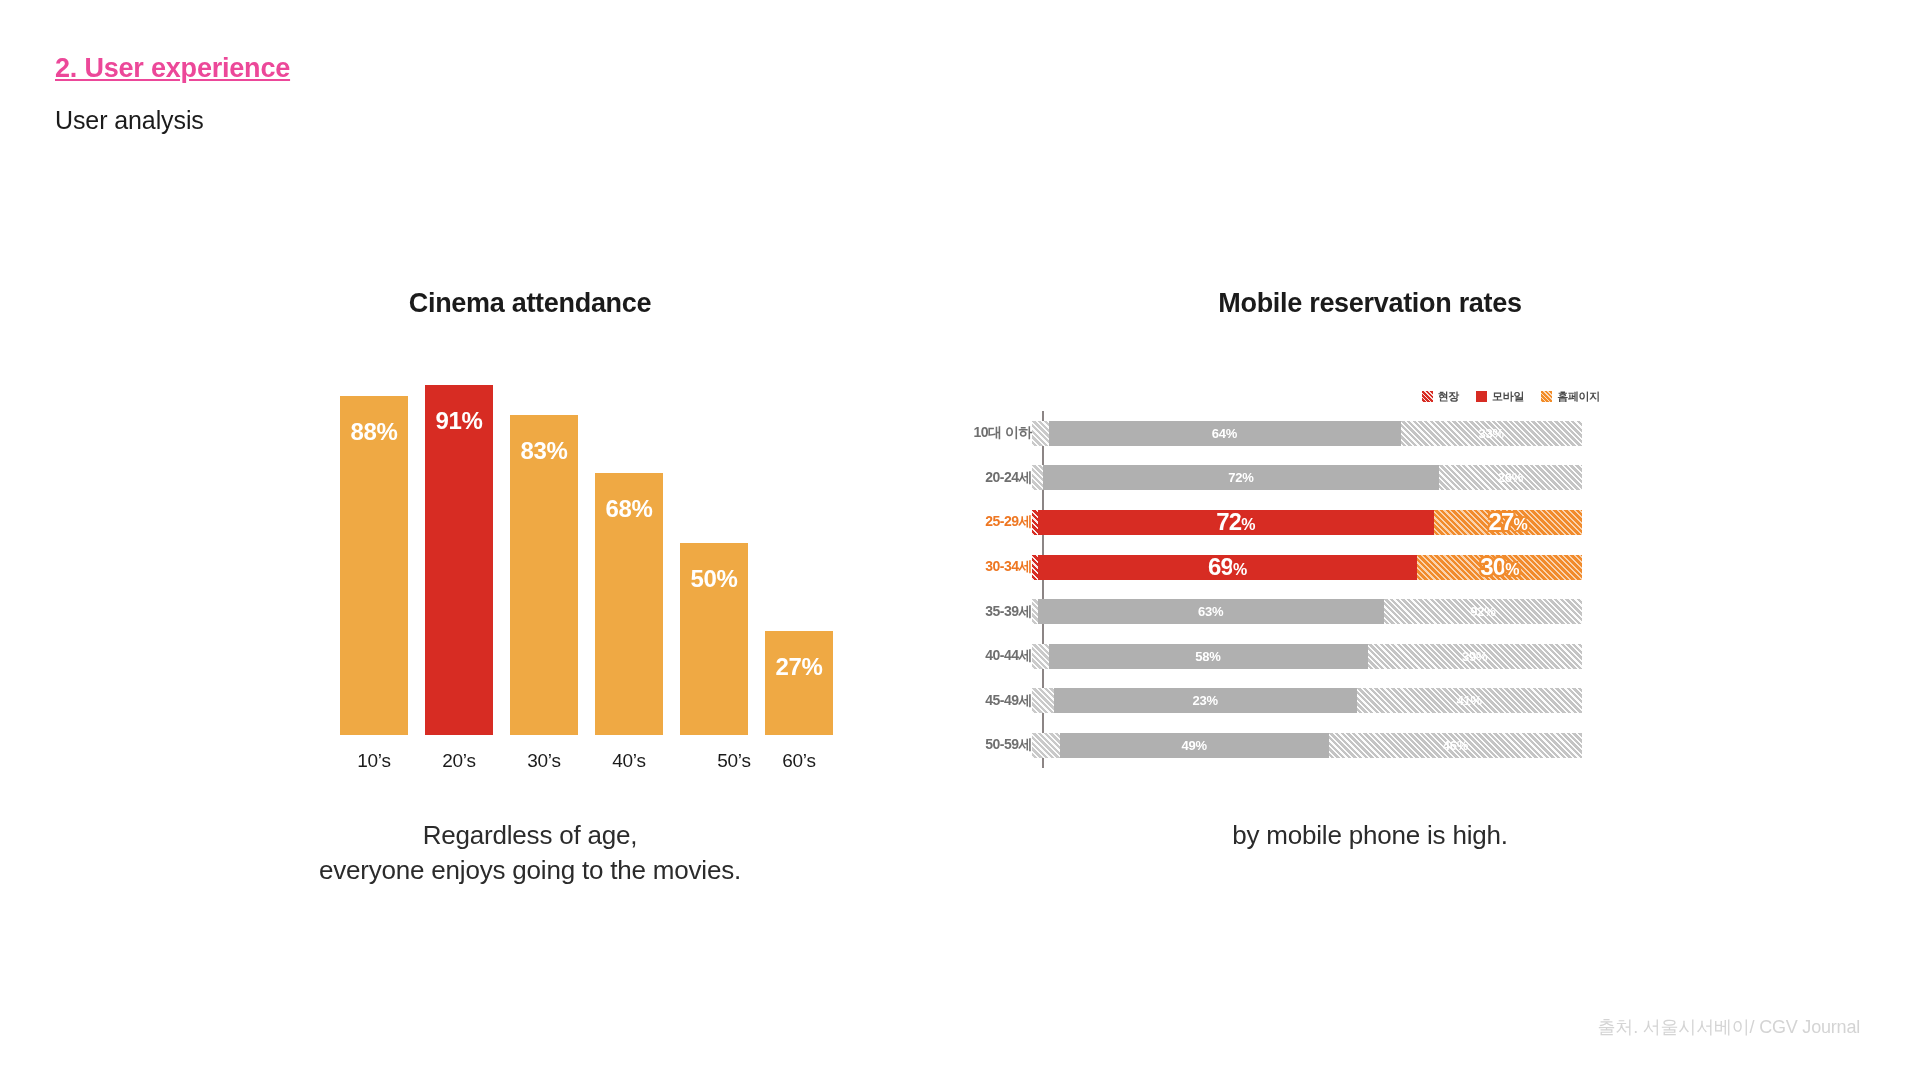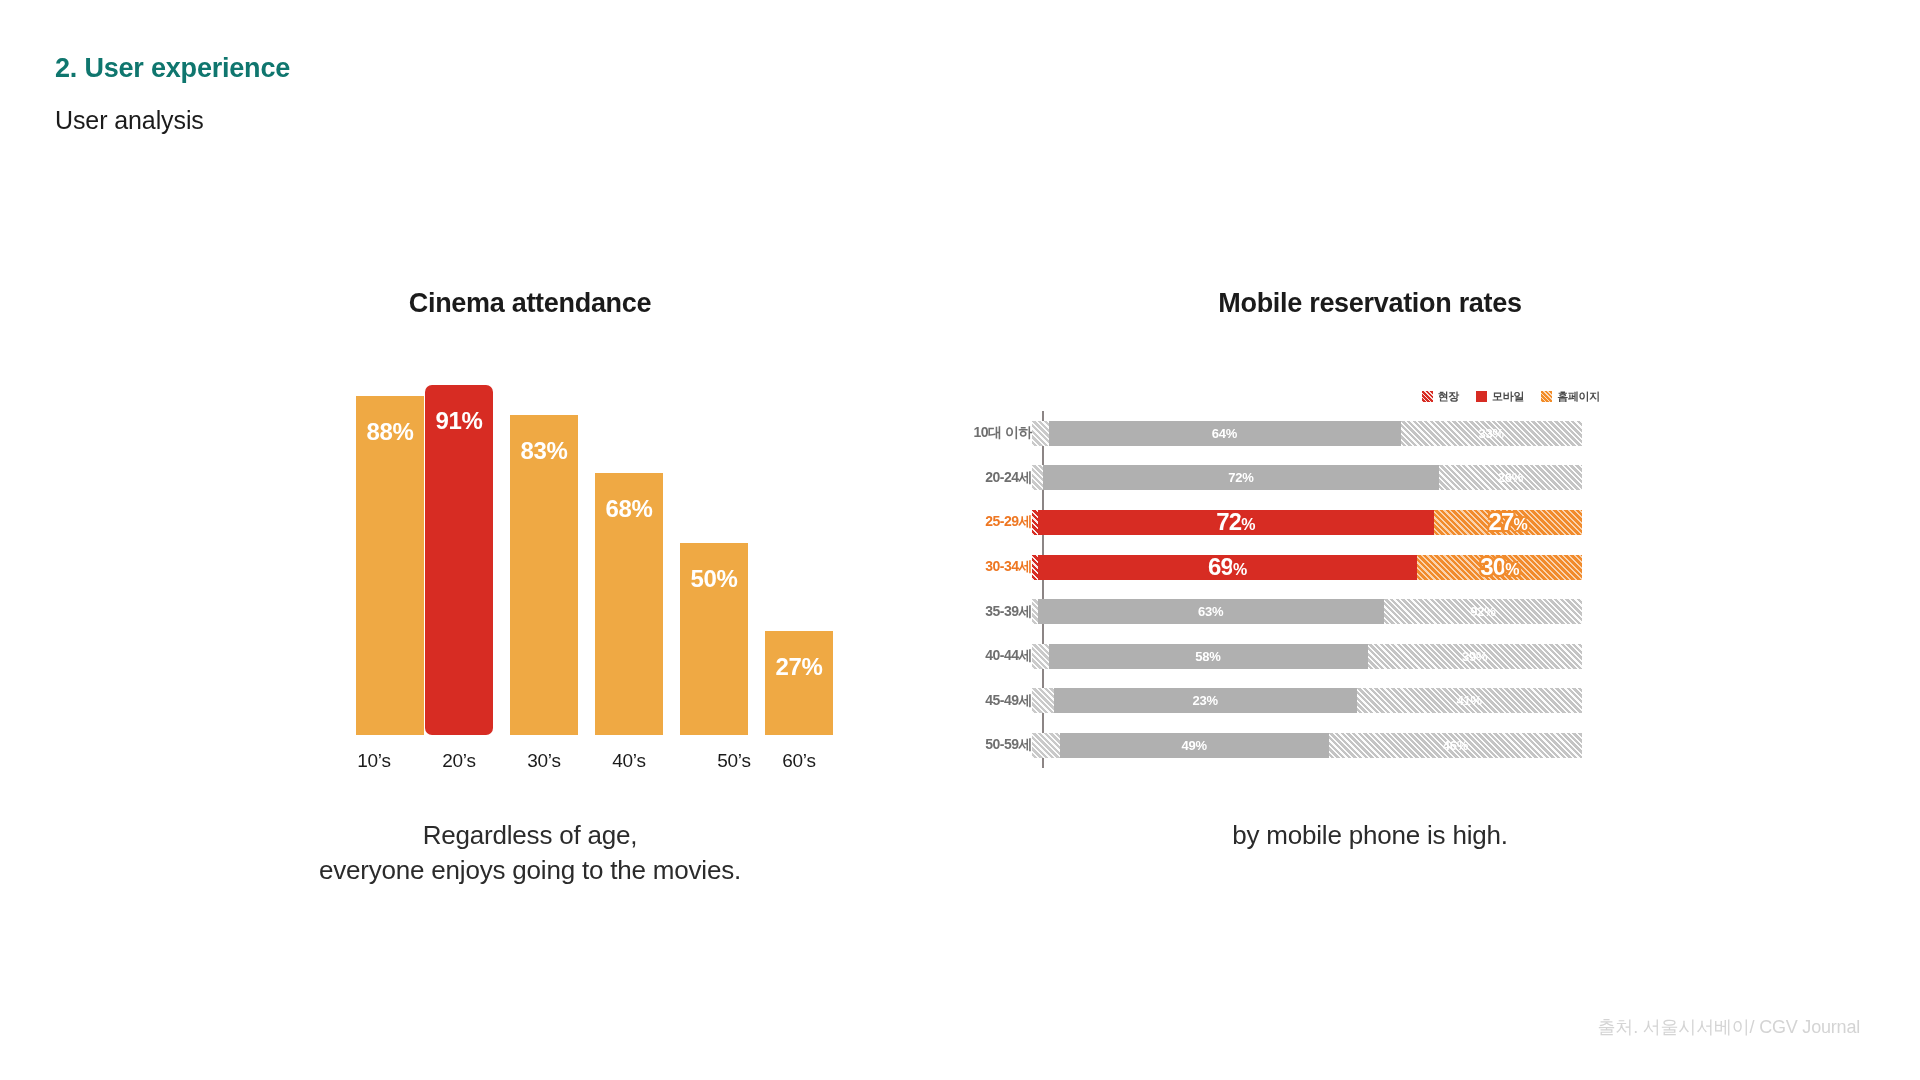--- a/index.html
+++ b/index.html
@@ -18,23 +18,24 @@
     height: 1080px;
     background: #ffffff;
   }
 
   
   #header { position: absolute; left: 55px; top: 52px; }
 
   #section-title {
     font-size: 27px;
     font-weight: bold;
-    color: #0f766e;
+    color: #ec4899;
     letter-spacing: -0.2px;
     line-height: 1.2;
+    text-decoration: underline;
   }
 
   #section-subtitle {
     margin-top: 21px;
     font-size: 25px;
     font-weight: 400;
     color: #1b1b1b;
     letter-spacing: -0.1px;
     line-height: 1.2;
   }
@@ -85,21 +86,21 @@
     width: 68px;
   }
 
   .col-bar {
     position: absolute;
     bottom: 0;
     left: 0;
     width: 100%;
     background: #EFA944;
   }
-  .col-bar.highlight { background: #D72C23; border-radius: 7px; }
+  .col-bar.highlight { background: #D72C23; }
 
   .col-value {
     position: absolute;
     top: 22px;
     left: 0;
     width: 100%;
     text-align: center;
     color: #ffffff;
     font-size: 24px;
     font-weight: bold;
@@ -299,21 +300,21 @@
   <div id="header">
     <div id="section-title">2. User experience</div>
     <div id="section-subtitle">User analysis</div>
   </div>
 
   <div class="panel" id="panel-left">
 
     <div class="panel-title">Cinema attendance</div>
 
     <div id="column-chart">
-        <div class="col-group" style="left: 16px; height: 385px; padding-left: 36px;">
+        <div class="col-group" style="left: 0px; height: 385px; padding-left: 36px;">
           <div class="col-bar" style="height: 338.8px;">
             <div class="col-value">88%</div>
           </div>
         </div>
         <div class="col-group" style="left: 85px; height: 385px;">
           <div class="col-bar highlight" style="height: 350.35px;">
             <div class="col-value">91%</div>
           </div>
         </div>
         <div class="col-group" style="left: 170px; height: 385px;">

